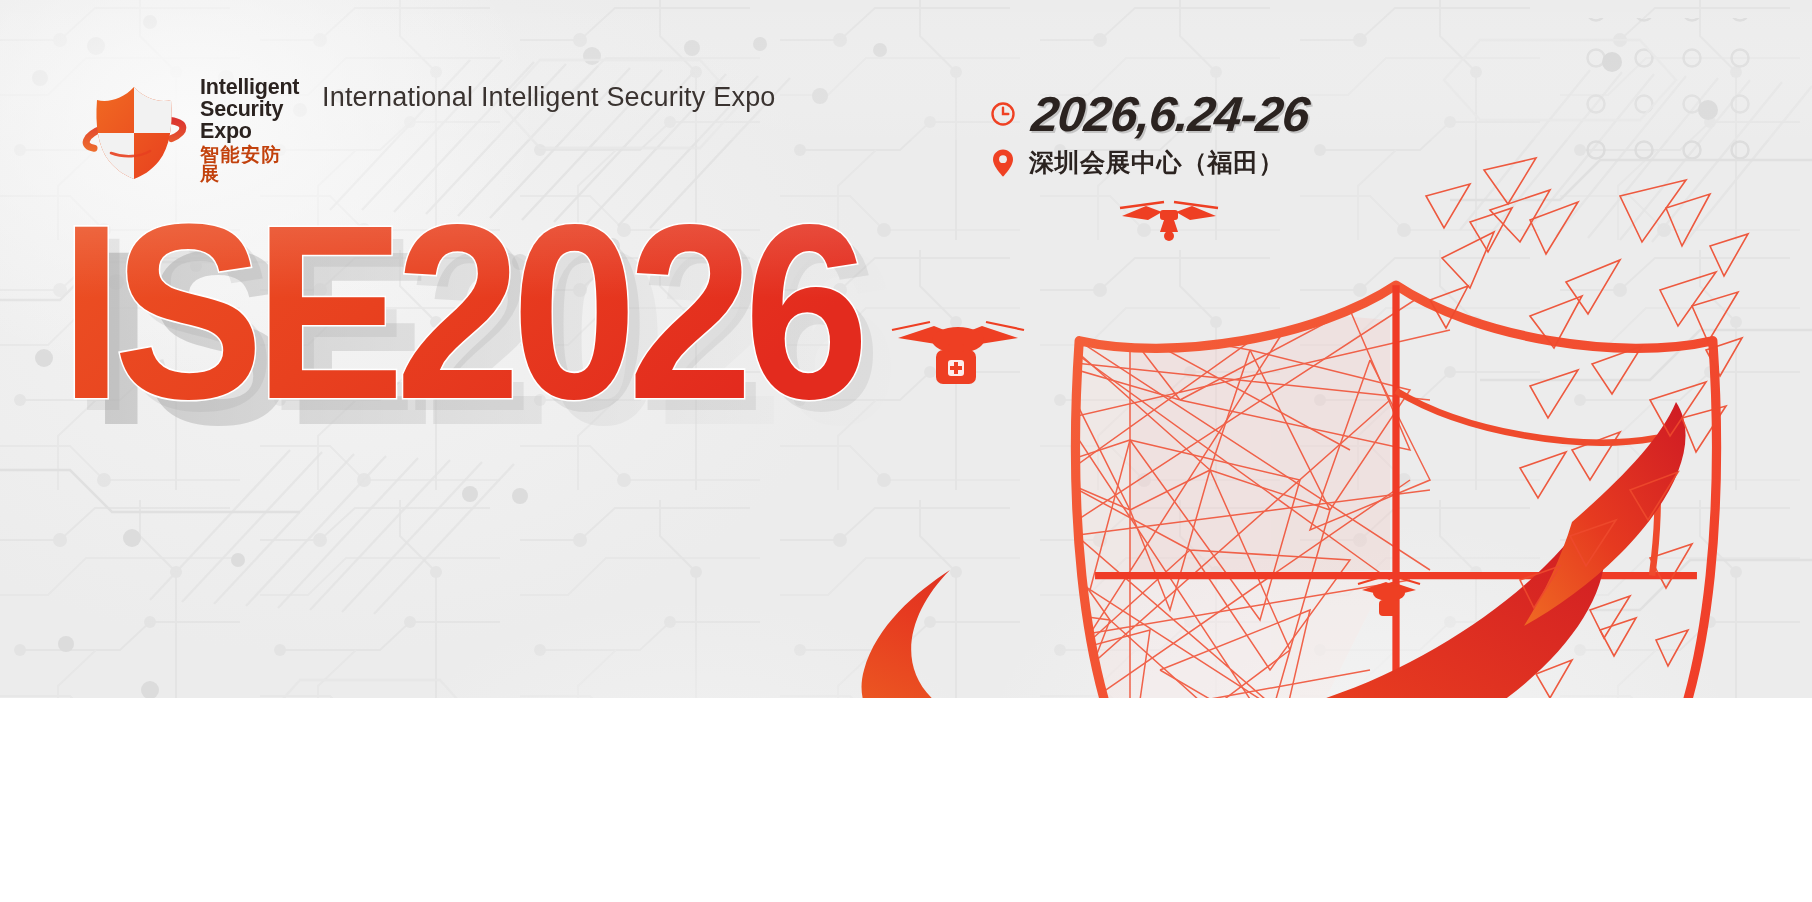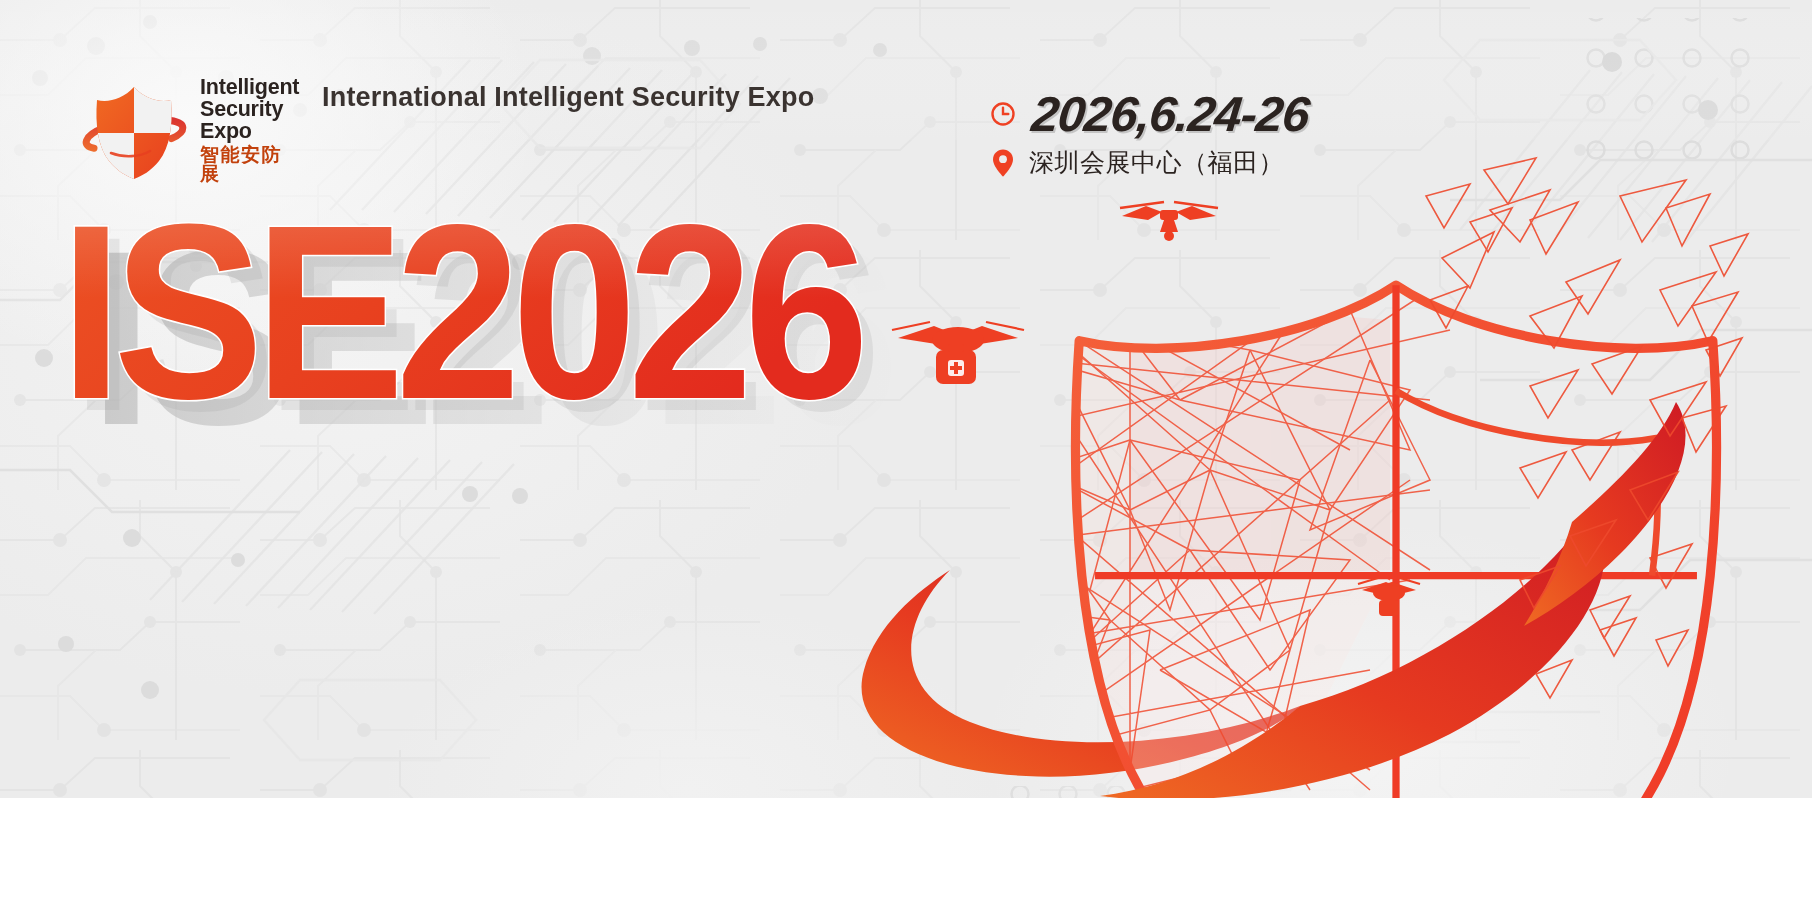--- a/index.html
+++ b/index.html
@@ -1,17 +1,17 @@
 <!DOCTYPE html>
 <html><head>
 <meta charset="utf-8">
 <style>
   html,body{margin:0;padding:0;background:#fff;}
   #banner{
-    position:relative;width:1812px;height:798px;overflow:hidden;
+    position:relative;width:1812px;height:698px;overflow:hidden;
     background:#ececec;
     font-family:"Liberation Sans","DejaVu Sans",sans-serif;
   }
   
   .bg-base{position:absolute;inset:0;background:
      radial-gradient(ellipse 900px 600px at 18% 42%, #f3f3f3 0%, #ececec 60%),
      radial-gradient(ellipse 800px 700px at 80% 50%, #f2f2f2 0%, #eaeaea 70%),
      linear-gradient(180deg,#efefef 0%, #eaeaea 55%, #ededed 100%);}
   .bg-svg{position:absolute;inset:0;width:1812px;height:902px;}
   .hl{position:absolute;border-radius:50%;pointer-events:none;}
@@ -21,35 +21,35 @@
 
   
   .header{position:absolute;left:0;top:0;width:1812px;height:200px;}
   .logo-wrap{position:absolute;left:78px;top:78px;width:220px;height:105px;display:flex;align-items:center;gap:10px;}
   .logo-mark{width:112px;height:100px;flex:0 0 auto;}
   .logo-text{display:flex;flex-direction:column;justify-content:center;line-height:1.02;}
   .logo-text .l1,.logo-text .l2{font-size:21.5px;font-weight:bold;color:#2b2320;letter-spacing:-.2px;}
   .logo-text .l3{font-size:19px;font-weight:bold;color:#c2410c;letter-spacing:1.5px;margin-top:2px;}
 
   .title-block{position:absolute;left:322px;top:82px;}
-  .title-en{font-size:27px;color:#3a3330;letter-spacing:.2px;font-weight:700;white-space:nowrap;}
+  .title-en{font-size:27px;color:#3a3330;letter-spacing:.2px;font-weight:400;white-space:nowrap;}
   .title-cn{font-size:45px;font-weight:bold;color:#2b2320;letter-spacing:1px;white-space:nowrap;margin-top:3px;
             text-shadow:1px 1px 0 rgba(0,0,0,.18);}
 
   .meta{position:absolute;left:990px;top:86px;}
   .meta-row{display:flex;align-items:center;gap:13px;}
   .meta-row.date{margin-bottom:4px;}
   .icon-clock,.icon-pin{flex:0 0 auto;}
   .meta-date{
     font-size:49px;font-weight:bold;font-style:italic;color:#2b2320;
     letter-spacing:-1px;white-space:nowrap;
     transform:skewX(-6deg);transform-origin:left bottom;
     text-shadow:2px 2px 0 rgba(0,0,0,.17);
   }
-  .meta-loc{font-size:25px;font-weight:normal;color:#2b2320;white-space:nowrap;letter-spacing:.5px;}
+  .meta-loc{font-size:25px;font-weight:bold;color:#2b2320;white-space:nowrap;letter-spacing:.5px;}
 
   
   .hero{position:absolute;left:0;top:188px;width:1000px;height:480px;}
   .ise-svg{position:absolute;left:60px;top:20px;}
   .tagline{
     position:absolute;left:100px;top:448px;width:412px;height:72px;border-radius:38px;
     background:linear-gradient(100deg,#ef6326 0%,#ea4b24 38%,#e12a22 100%);
     display:flex;align-items:center;justify-content:center;
     box-shadow:0 3px 10px rgba(225,50,30,.16);
   }

